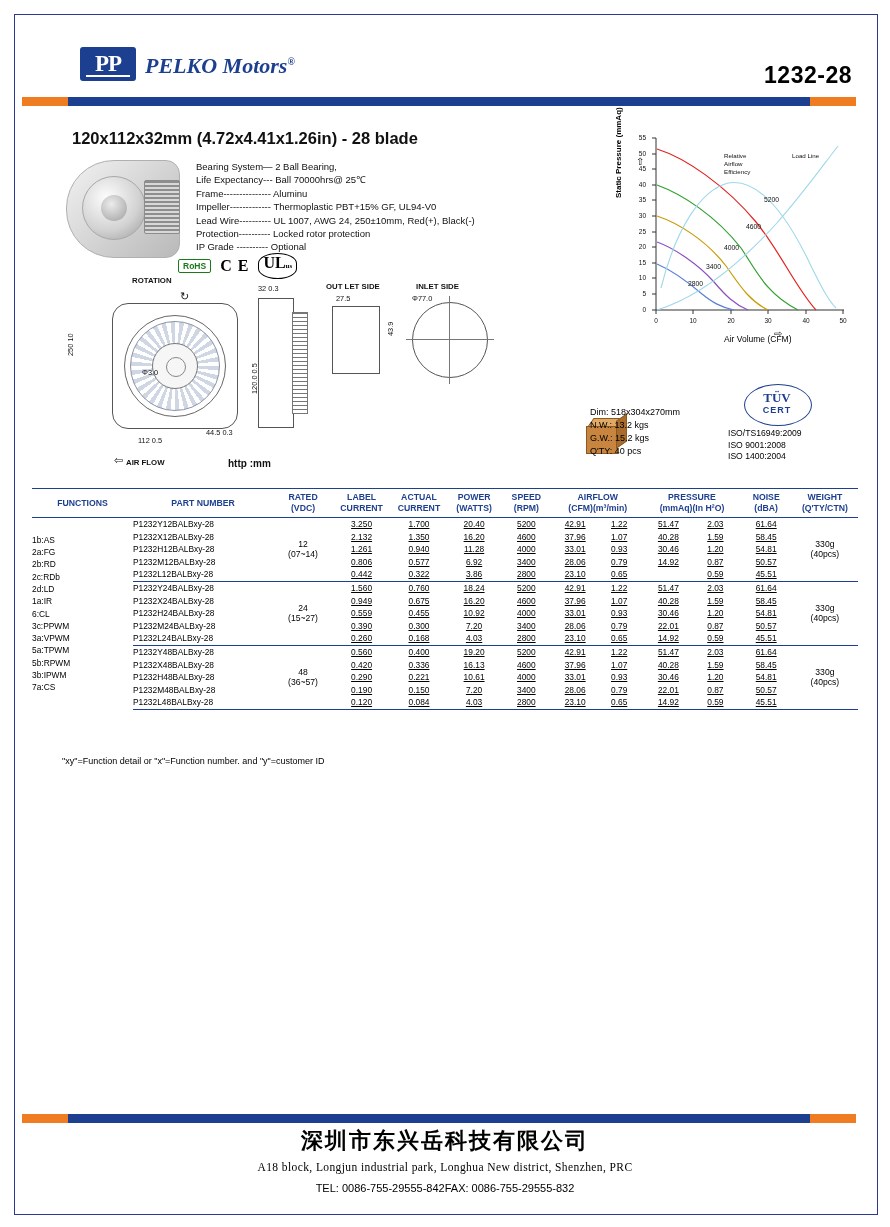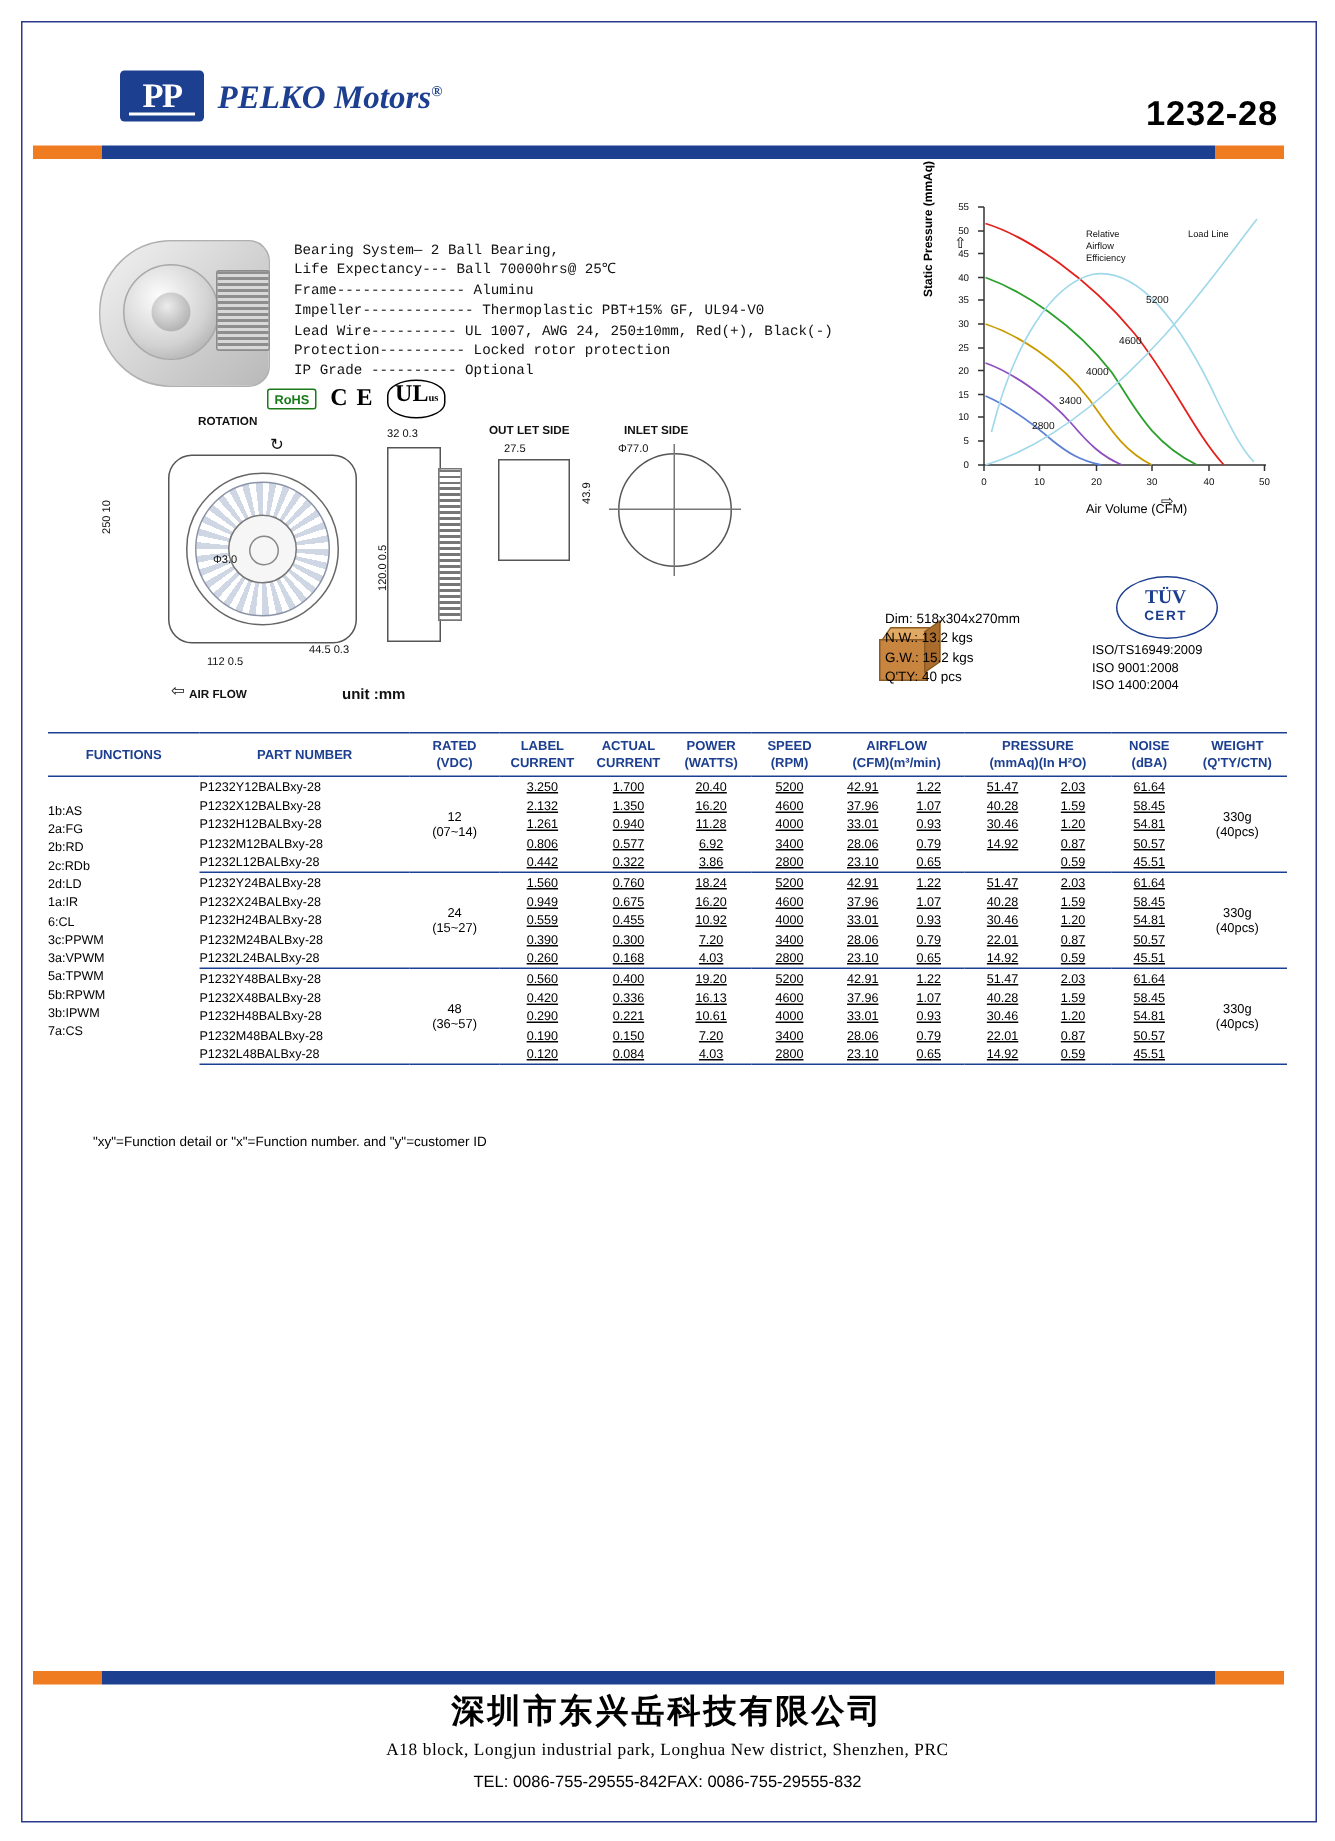--- a/index.html
+++ b/index.html
@@ -26,21 +26,21 @@
 
   
   .photo{position:absolute;left:66px;top:152px;width:120px;height:112px;}
   .photo .body{position:absolute;left:0;top:8px;width:112px;height:96px;border-radius:48px 14px 14px 48px;background:linear-gradient(135deg,#f2f2f2,#cfcfcf 60%,#b9b9b9);border:1px solid #b0b0b0;}
   .photo .hub{position:absolute;left:16px;top:24px;width:62px;height:62px;border-radius:50%;background:radial-gradient(circle at 38% 34%,#fdfdfd,#d2d2d2 58%,#9a9a9a);border:1px solid #a8a8a8;}
   .photo .hub:after{content:"";position:absolute;left:18px;top:18px;width:26px;height:26px;border-radius:50%;background:radial-gradient(circle at 40% 35%,#ececec,#9f9f9f);}
   .photo .out{position:absolute;left:78px;top:28px;width:34px;height:52px;background:repeating-linear-gradient(to bottom,#8e8e8e 0 2px,#d8d8d8 2px 4px);border:1px solid #8c8c8c;border-radius:2px;}
 
   
   .specs{position:absolute;left:196px;top:160px;font-size:9.5px;line-height:13.4px;color:#111;}
-  .specs div{white-space:nowrap;font-family:Liberation Mono, monospace;}
+  .specs div{white-space:nowrap;}
   .badges{position:absolute;left:178px;top:253px;display:flex;align-items:center;gap:9px;}
   .rohs{border:1px solid #1a7a1a;color:#1a7a1a;font-size:8.5px;padding:1px 4px;border-radius:2px;font-weight:bold;text-align:right;}
   .ce{font-family:"Liberation Serif",serif;font-size:16px;font-weight:bold;letter-spacing:1px;}
   .ul{font-family:"Liberation Serif",serif;font-size:16px;font-weight:bold;border:1.4px solid #000;border-radius:50%/40%;padding:0 4px;}
   .ul span{font-size:7px;vertical-align:super;}
 
   
   .draw{position:absolute;left:60px;top:276px;width:520px;height:200px;font-size:7.4px;color:#111;}
   .lbl{position:absolute;white-space:nowrap;}
   .lbl.b{font-weight:bold;font-size:7.8px;}
@@ -120,20 +120,21 @@
     <div class="logo-text">
       <span>PELKO Motors</span><sup>®</sup>
     </div>
   </div>
   <div class="model">1232-28</div>
 
   <div class="barrow bar-l"></div>
   <div class="barrow bar-c"></div>
   <div class="barrow bar-r"></div>
 
+  <div class="title">120x112x32mm   (4.72x4.41x1.26in) - 28 blade</div>
 
   <div class="photo">
     <div class="body"></div>
     <div class="hub"></div>
     <div class="out"></div>
   </div>
 
   <div class="specs">
     <div>Bearing System— 2 Ball Bearing,</div>
     <div>Life Expectancy--- Ball 70000hrs@ 25℃</div>
@@ -177,21 +178,21 @@
 
     <div class="lbl b" style="left:266px;top:6px;">OUT LET SIDE</div>
     <div class="outlet"></div>
     <div class="lbl" style="left:276px;top:18px;">27.5</div>
     <div class="lbl" style="left:326px;top:60px;transform:rotate(-90deg);transform-origin:left top;">43.9</div>
 
     <div class="lbl b" style="left:356px;top:6px;">INLET SIDE</div>
     <div class="inlet"></div>
     <div class="lbl" style="left:352px;top:18px;">Φ77.0</div>
 
-    <div class="lbl b" style="left:168px;top:182px;font-size:10px;">unit :mm</div>
+    <div class="lbl b" style="left:168px;top:182px;font-size:10px;">http :mm</div>
   </div>
 
   <div class="graph">
     <div class="g-ylabel">Static Pressure (mmAq)</div>
     <svg width="240" height="215" viewBox="0 0 240 215">
 
       <line x1="40" y1="10" x2="40" y2="182" stroke="#333" stroke-width="1"></line>
       <line x1="40" y1="182" x2="228" y2="182" stroke="#333" stroke-width="1"></line>
 
       <g font-size="6.5" fill="#111" font-family="Liberation Sans, sans-serif">

